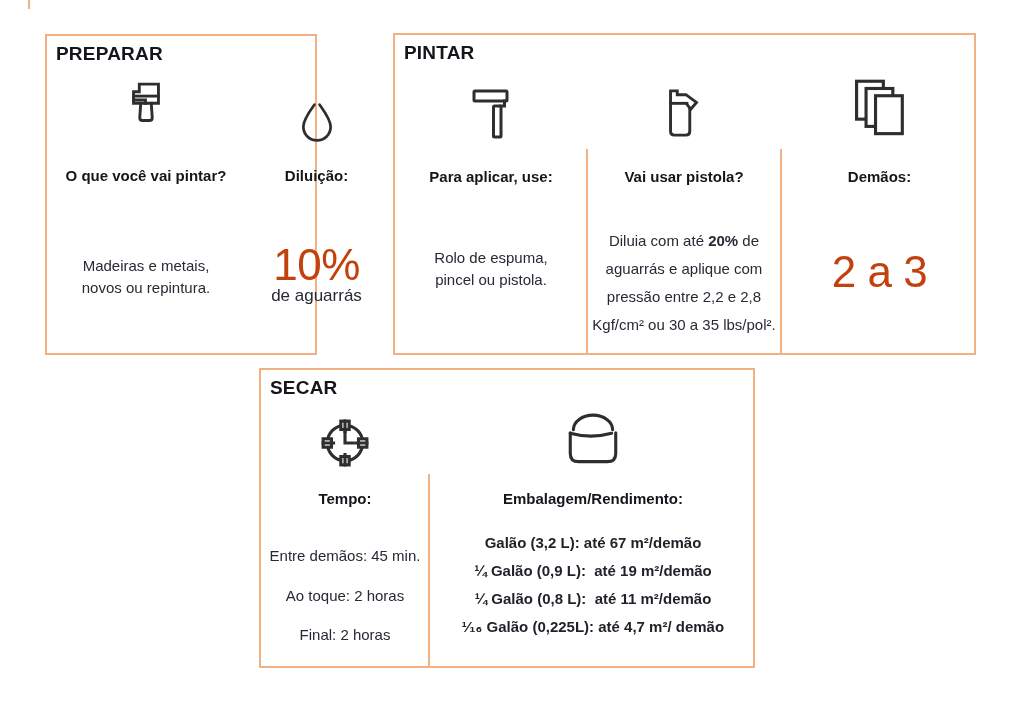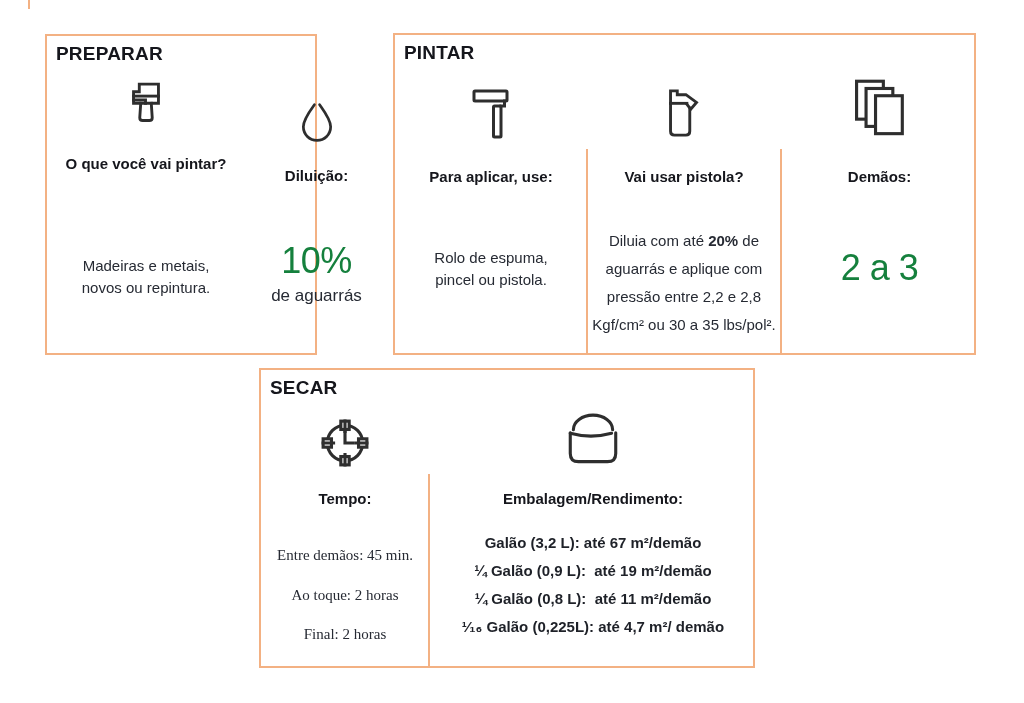--- a/index.html
+++ b/index.html
@@ -19,25 +19,25 @@
   .panel{position:absolute;background:var(--bg);border:2px solid var(--border);}
   .panel h2{
     margin:0;position:absolute;top:7px;left:9px;
     font-size:19px;font-weight:700;color:var(--heading);letter-spacing:.2px;
   }
   .col{position:absolute;top:0;height:100%;}
   .col > div{position:absolute;left:0;right:0;text-align:center;}
   .iconbox{display:flex;justify-content:center;align-items:center;color:var(--icon);}
   .lbl{font-weight:700;font-size:15px;color:var(--heading);}
   .body-txt{font-size:15px;line-height:1.45;white-space:pre-line;}
-  .big{font-size:36px;font-weight:500;letter-spacing:-.5px;color:#15803d;}
+  .big{font-size:44px;font-weight:500;letter-spacing:-.5px;color:#c2410c;}
   .sub{font-size:17px;}
   .vdiv{position:absolute;width:2px;background:var(--border);}
   .rend-item{line-height:28px;font-size:15px;font-weight:600;text-align:center;white-space:pre-wrap;color:#1e2128;}
-  .tempo-item{position:absolute;left:0;right:0;text-align:center;font-size:15px;font-family:Liberation Serif, serif;}
+  .tempo-item{position:absolute;left:0;right:0;text-align:center;font-size:15px;}
   .artifact{position:absolute;left:28px;top:0;width:2px;height:9px;background:var(--border);}
   svg{display:block;}
   svg *{stroke:currentColor;}
 </style>
 </head>
 <body>
 
 <div class="canvas">
 
   <div class="artifact"></div>
@@ -47,21 +47,21 @@
 
     <div class="col" style="left:0;width:198px;">
       <div class="iconbox" style="top:44px;">
         <svg width="46" height="60" viewBox="0 0 48 62" fill="none" stroke-width="3" stroke-linecap="square">
           <path d="M11,12 H17 V4 H37 V24 H11 Z"></path>
           <path d="M11,16.5 H37"></path>
           <path d="M11,20.5 H23.5 M23.5,20.5 V24"></path>
           <path d="M18.5,24 L17.5,39 Q17.5,42 20.5,42 H27.5 Q30.5,42 30.5,39 L29.5,24"></path>
         </svg>
       </div>
-      <div class="lbl" style="top:119px;">O que você vai pintar?</div>
+      <div class="lbl" style="top:131px;">O que você vai pintar?</div>
       <div class="body-txt" style="top:219px;">Madeiras e metais,
 novos ou repintura.</div>
     </div>
 
     <div class="col" style="left:198px;width:143px;">
       <div class="iconbox" style="top:64px;">
         <svg width="42" height="42" viewBox="0 0 40 40" fill="none" stroke-width="2.6" stroke-linecap="round">
           <path d="M22.5,4.5 C26,9.5 33,18.5 33,25.5 A13,13 0 1 1 7,25.5 C7,18.5 13.5,10 17.5,4.5"></path>
         </svg>
       </div>

